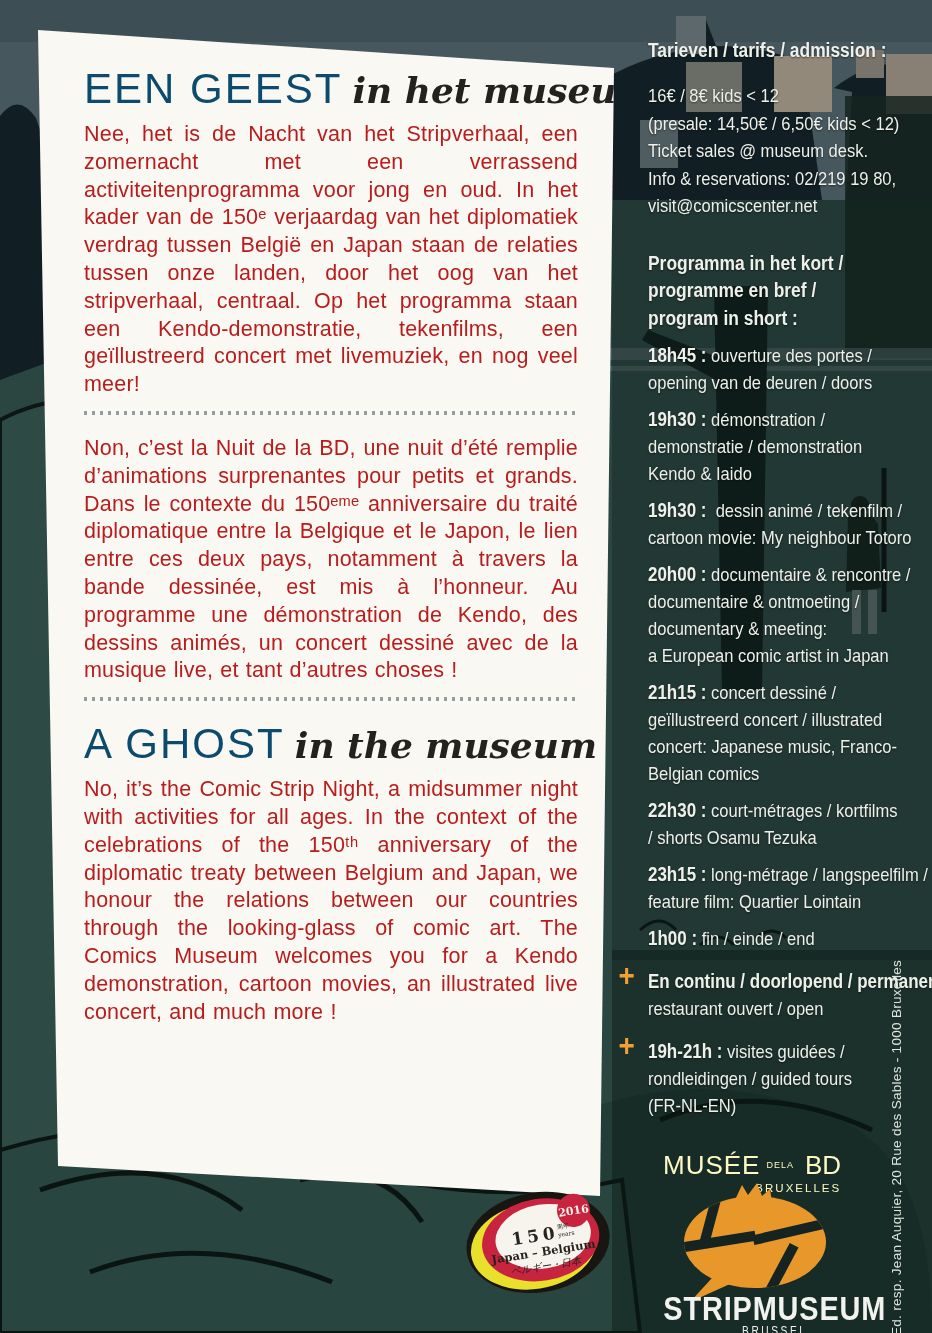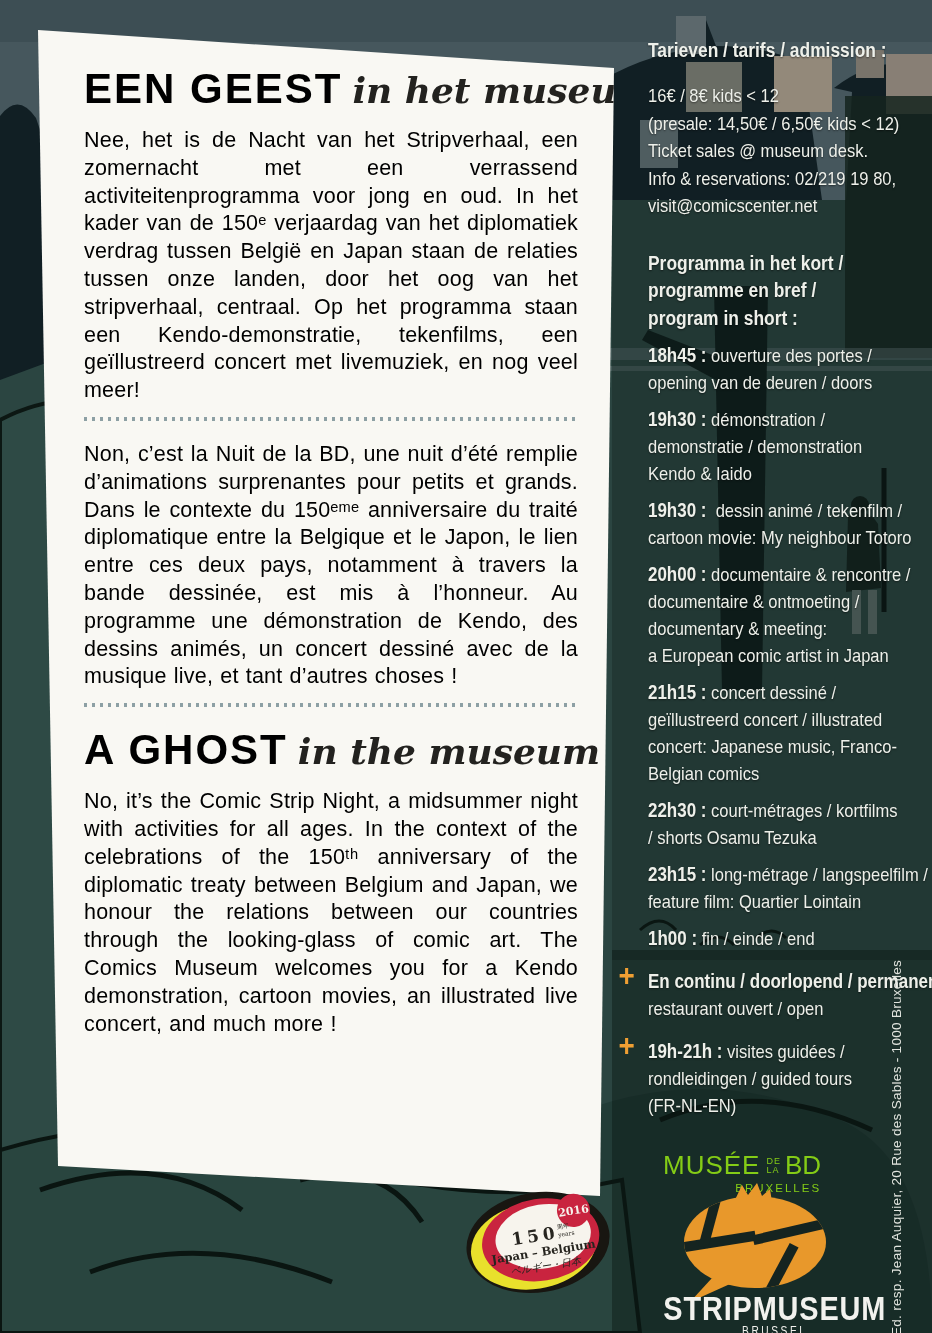--- a/index.html
+++ b/index.html
@@ -9,25 +9,25 @@
   #bg{position:absolute;left:0;top:0;z-index:0;}
 
   
   .card{position:absolute;left:28px;top:22px;width:604px;height:1192px;
         background:#f9f8f3;z-index:2;
         clip-path:polygon(10px 8px,586px 46px,572px 1174px,30px 1144px);}
   .card-inner{margin:44px 54px 0 56px;width:494px;}
   .sec{margin-top:20px;}
   .sec:first-child{margin-top:0;}
   .sec-head{white-space:nowrap;line-height:46px;}
-  .sec-title{font-weight:700;font-size:42px;letter-spacing:2px;color:#000000;
+  .sec-title{font-weight:400;font-size:42px;letter-spacing:2px;color:#0c4a6e;
              font-family:"Liberation Sans","DejaVu Sans",sans-serif;}
   .sec-sub{font-family:"DejaVu Serif","Liberation Serif",serif;
            font-style:italic;font-weight:bold;font-size:36px;color:#23221f;margin-left:10px;}
-  .sec-para{margin-top:6px;font-size:21.5px;line-height:27.8px;color:#000000;
+  .sec-para{font-size:21.5px;line-height:27.8px;color:#b91c1c;
             text-align:justify;letter-spacing:0.2px;word-spacing:1px;}
   .dotline{height:4px;margin-top:12px;
            background-image:repeating-linear-gradient(90deg,#8da0a4 0 3px,transparent 3px 8px);}
 
   
   .rcol{position:absolute;left:648px;top:38px;width:330px;z-index:2;color:#eef0ea;
         transform:scaleX(0.87);transform-origin:0 0;}
   .rhead{font-weight:bold;font-size:20px;line-height:24px;white-space:pre;
          text-shadow:0 1px 2px rgba(0,0,0,.5);}
   .tickets{margin-top:20px;font-size:19px;line-height:27.5px;white-space:pre;
@@ -37,25 +37,25 @@
   .plist{list-style:none;margin:4px 0 0 0;padding:0;}
   .pitem{position:relative;margin-top:10px;font-size:19px;line-height:27px;
          text-shadow:0 1px 2px rgba(0,0,0,.5);}
   .ptime{font-weight:bold;font-size:19.5px;white-space:pre;}
   .ptext{white-space:pre;}
   .extra{margin-top:16px;}
   .plus{position:absolute;left:-34px;top:-6px;font-size:32px;font-weight:900;
         color:#ef9f33;text-shadow:none;}
 
   
-  .musee{position:absolute;left:663px;top:1150px;z-index:2;color:#84cc16;white-space:nowrap;}
+  .musee{position:absolute;left:663px;top:1150px;z-index:2;color:#fef9c3;white-space:nowrap;}
   .musee .row{display:flex;align-items:center;}
   .musee .w1{font-size:26px;letter-spacing:1px;}
-  .musee .dela{display:inline-flex;flex-direction:column;font-size:9px;line-height:9px;
-               margin:0 4px 0 6px;letter-spacing:1px;}
+  .musee .dela{display:inline-flex;flex-direction:row;font-size:9px;line-height:9px;
+               margin:0 11px 0 6px;letter-spacing:1px;}
   .musee .w2{font-size:26px;font-weight:normal;}
   .musee .city{font-size:11.5px;letter-spacing:2px;text-align:right;margin-top:1px;}
   .bubble{position:absolute;left:676px;top:1180px;z-index:2;}
   .stripm{position:absolute;left:615px;top:1292px;width:376px;z-index:2;color:#f2f2ee;
           text-align:center;transform:scaleX(0.85);transform-origin:0 0;}
   .stripm .name{font-size:34px;font-weight:bold;letter-spacing:1px;line-height:32px;}
   .stripm .city{font-size:12px;letter-spacing:3px;line-height:12px;margin-top:1px;}
 
   
   .credit{position:absolute;left:889px;top:984px;height:352px;z-index:2;color:#e2e5df;

